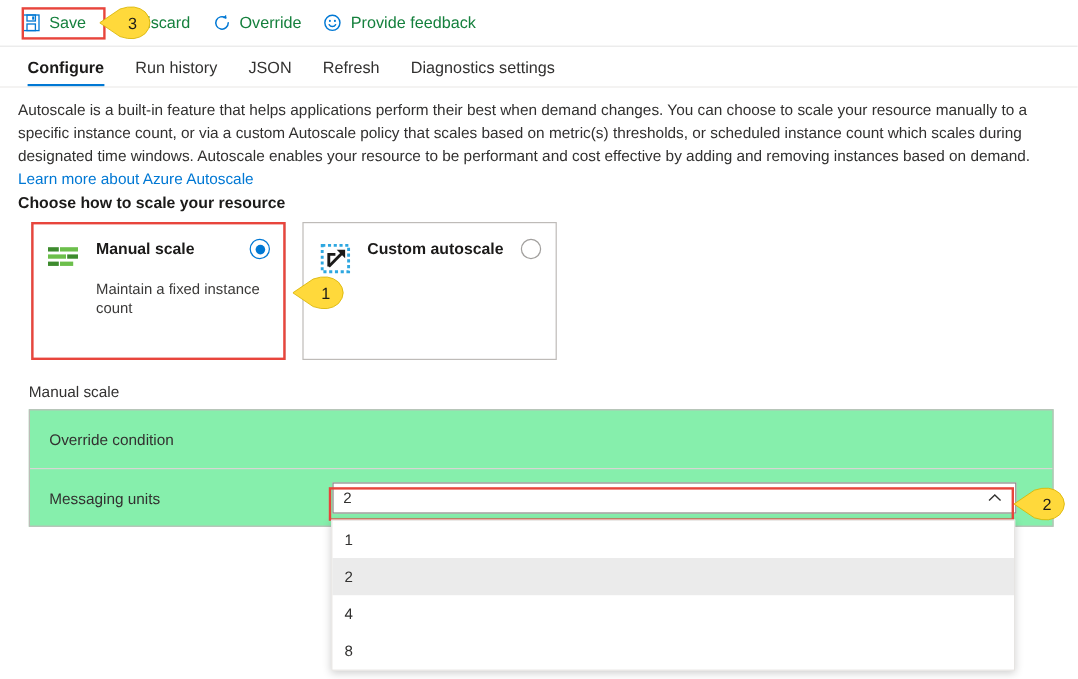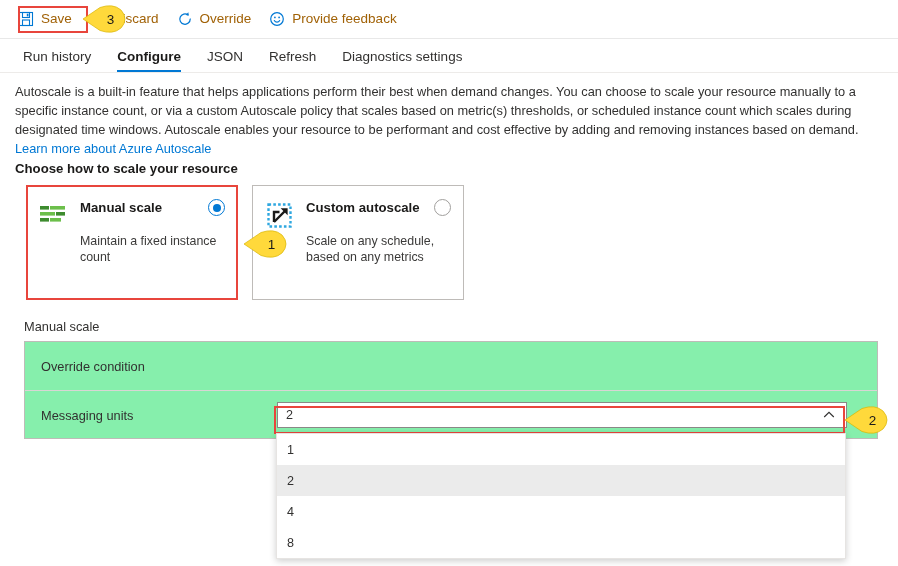--- a/index.html
+++ b/index.html
@@ -15,21 +15,21 @@
   
   .cmdbar {
     position: absolute; top: 0; left: 0;
     width: 898px; height: 38px;
     display: flex; align-items: center;
     padding-left: 18px;
     gap: 18px;
   }
   .cmd {
     display: flex; align-items: center; gap: 7px;
-    font-size: 13.5px; color: #a16207;
+    font-size: 13.5px; color: #15803d;
     cursor: pointer; white-space: nowrap;
     line-height: 1;
   }
   .cmd .ico { width: 16px; height: 16px; display: block; flex: 0 0 16px; }
   .cmdbar-sep {
     position: absolute; left: 0; top: 38px;
     width: 898px; height: 1px; background: #e8e8e8;
   }
 
   
@@ -207,25 +207,25 @@
       </svg>
     </span>
     <span>Provide feedback</span>
   </div>
 </div>
 <div class="cmdbar-sep"></div>
 
 <div class="redbox" style="left:18px; top:6px; width:70px; height:27px;"></div>
 
 <div class="tabs">
+  <div class="tab active">
+    <span>Configure</span>
+  </div>
   <div class="tab">
     <span>Run history</span>
-  </div>
-  <div class="tab active">
-    <span>Configure</span>
   </div>
   <div class="tab">
     <span>JSON</span>
   </div>
   <div class="tab">
     <span>Refresh</span>
   </div>
   <div class="tab">
     <span>Diagnostics settings</span>
   </div>
@@ -265,21 +265,20 @@
       <span class="cardico">
         <svg viewBox="0 0 30 30" width="30" height="30">
           <rect x="3.5" y="3.5" width="22" height="22" fill="none" stroke="#2ea7e0" stroke-width="2.4" stroke-dasharray="2.6 2.2"></rect>
           <path d="M9 21 L9 11 L14.5 11" fill="none" stroke="#1b1a19" stroke-width="2.4"></path>
           <path d="M9 21 L21 9" stroke="#1b1a19" stroke-width="2.4"></path>
           <path d="M22.6 7.2 L22.6 14.2 L15.6 7.2 Z" fill="#1b1a19"></path>
         </svg>
       </span>
       <div>
         <div class="ctitle">Custom autoscale</div>
-        <div class="cdesc">Scale on any schedule, based on any metrics</div>
       </div>
     </div>
     <span class="radio"></span>
   </div>
 </div>
 
 <div class="redbox" style="left:26px; top:185px; width:212px; height:115px;"></div>
 
 <div class="panel-label">Manual scale</div>
 

